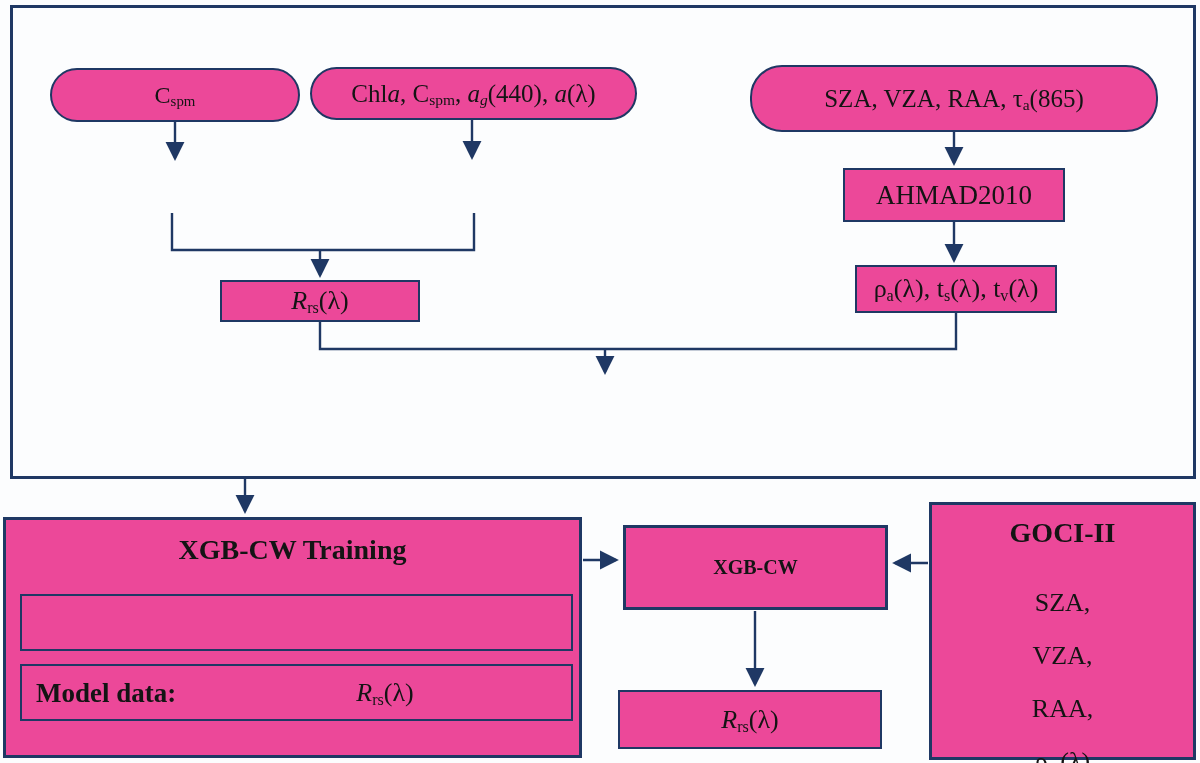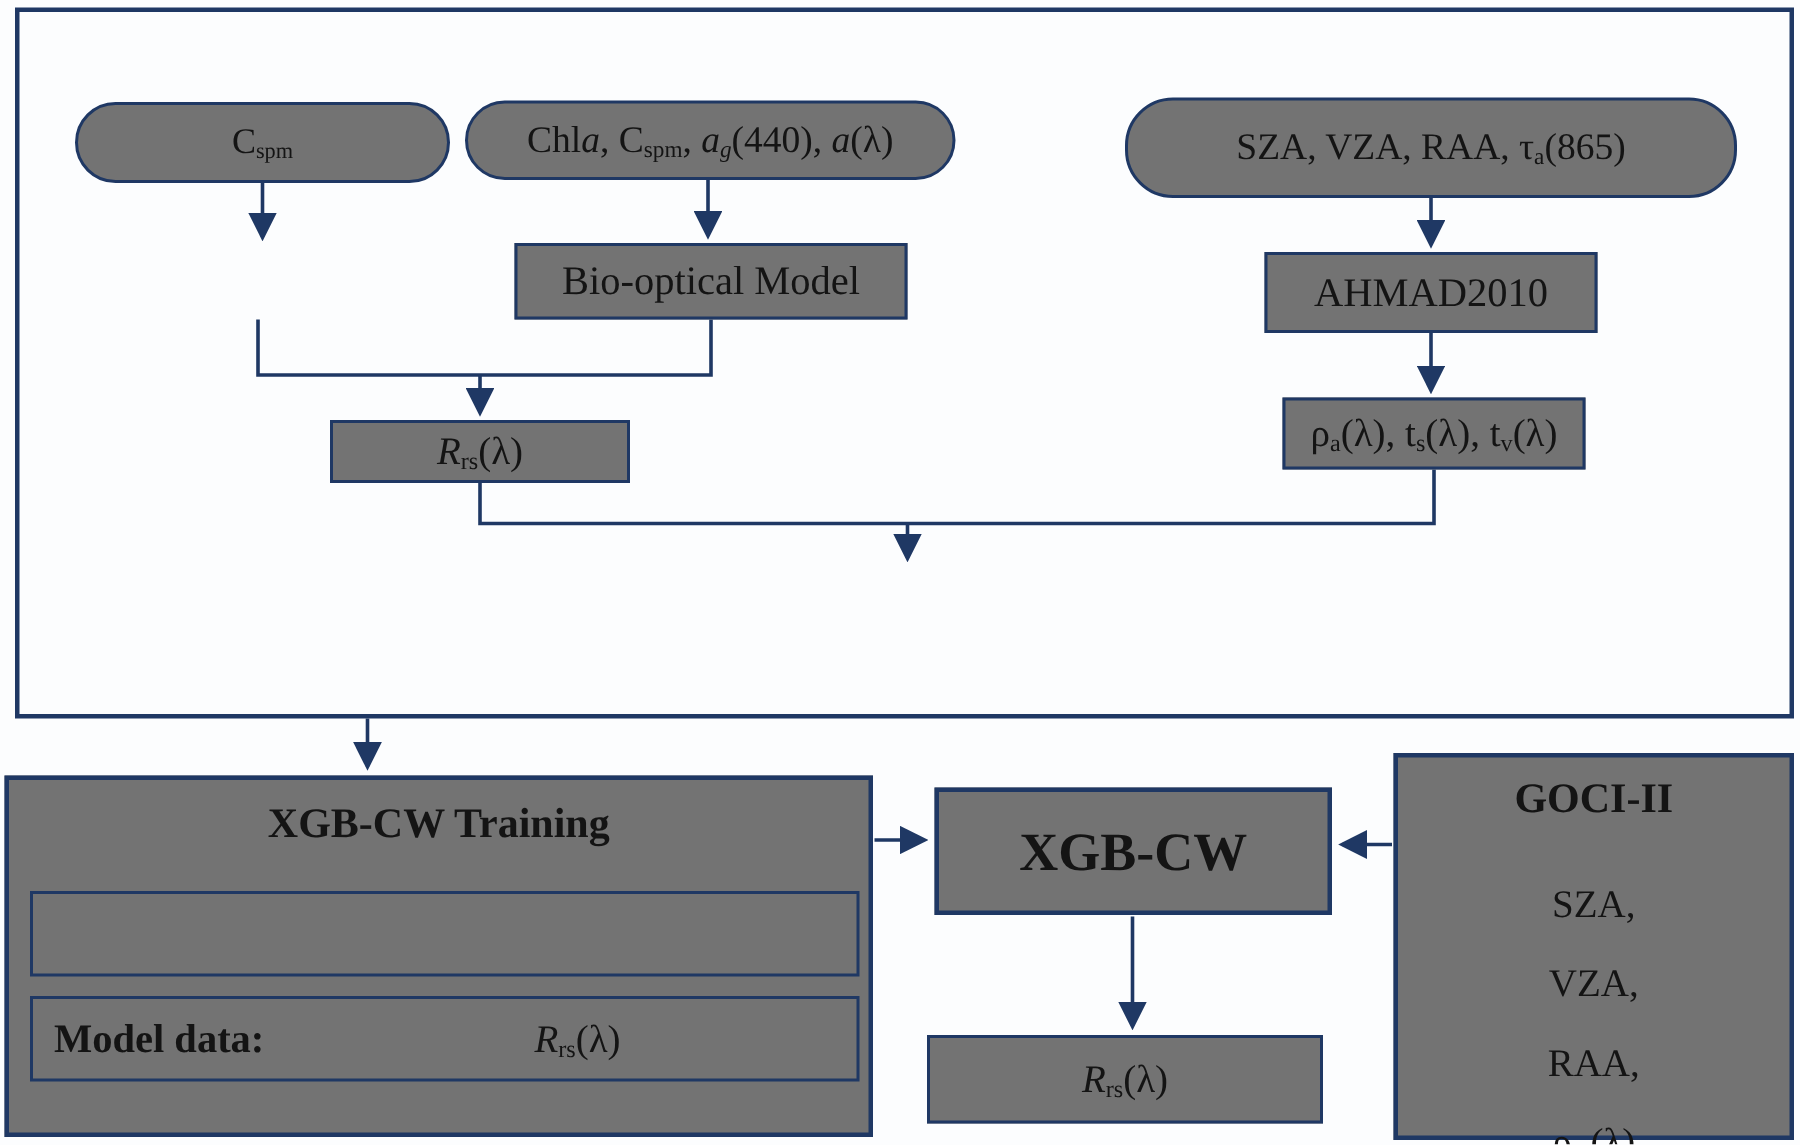--- a/index.html
+++ b/index.html
@@ -11,21 +11,21 @@
     position:relative;
     width:1200px;height:763px;
     background:#fcfdfe;
     font-family:"Liberation Serif","DejaVu Serif",serif;
     color:var(--ink);
     overflow:hidden;
   }
   .abs{position:absolute;box-sizing:border-box;}
   .box{
     border:2px solid var(--navy);
-    background:#737373;
+    background:#ec4899;
     display:flex;align-items:center;justify-content:center;
     text-align:center;
   }
   .thick{border-width:3px;}
   .pill{border-radius:32px;}
   .plain{background:transparent;}
   sub{font-size:0.62em;line-height:0;vertical-align:-0.22em;}
   i{font-style:italic;}
   .t24{font-size:24px;}
   .t25{font-size:25px;}
@@ -78,23 +78,20 @@
   <div class="abs box pill t24" style="left:50px;top:68px;width:250px;height:54px;">
     <span>C<sub>spm</sub></span>
   </div>
   <div class="abs box pill t25" style="left:310px;top:67px;width:327px;height:53px;">
     <span>Chl<i>a</i>, C<sub>spm</sub>, <i>a<sub>g</sub></i>(440), <i>a</i>(λ)</span>
   </div>
   <div class="abs box pill t25" style="left:750px;top:65px;width:408px;height:67px;">
     <span>SZA, VZA, RAA, τ<sub>a</sub>(865)</span>
   </div>
 
-  <div class="abs box t27" style="left:343px;top:162px;width:262px;height:51px;">
-    <span>Bio-optical Model</span>
-  </div>
   <div class="abs box t27" style="left:843px;top:168px;width:222px;height:54px;">
     <span>AHMAD2010</span>
   </div>
 
   <div class="abs box t26" style="left:220px;top:280px;width:200px;height:42px;">
     <span><i>R</i><sub>rs</sub>(λ)</span>
   </div>
   <div class="abs box t26" style="left:855px;top:265px;width:202px;height:48px;">
     <span>ρ<sub>a</sub>(λ), t<sub>s</sub>(λ), t<sub>v</sub>(λ)</span>
   </div>
@@ -102,21 +99,21 @@
   <div class="abs box thick" style="left:3px;top:517px;width:579px;height:241px;justify-content:flex-start;align-items:flex-start;">
     <div class="abs bold" style="left:0;right:0;top:14px;text-align:center;font-size:28px;">XGB-CW Training</div>
     <div class="abs box" style="left:14px;top:74px;width:553px;height:57px;">
     </div>
     <div class="abs box" style="left:14px;top:144px;width:553px;height:57px;">
       <span class="databox-label">Model data:</span>
       <span class="databox-value"><i>R</i><sub>rs</sub>(λ)</span>
     </div>
   </div>
 
-  <div class="abs box thick bold" style="left:623px;top:525px;width:265px;height:85px;font-size:36px;">
+  <div class="abs box thick bold" style="left:623px;top:525px;width:265px;height:85px;font-size:20px;">
     <span>XGB-CW</span>
   </div>
 
   <div class="abs box t26" style="left:618px;top:690px;width:264px;height:59px;">
     <span><i>R</i><sub>rs</sub>(λ)</span>
   </div>
 
   <div class="abs box thick" style="left:929px;top:502px;width:267px;height:258px;flex-direction:column;justify-content:flex-start;">
     <div class="bold" style="font-size:28px;margin-top:12px;">GOCI-II</div>
     <div class="goci-items" style="margin-top:33px;">

